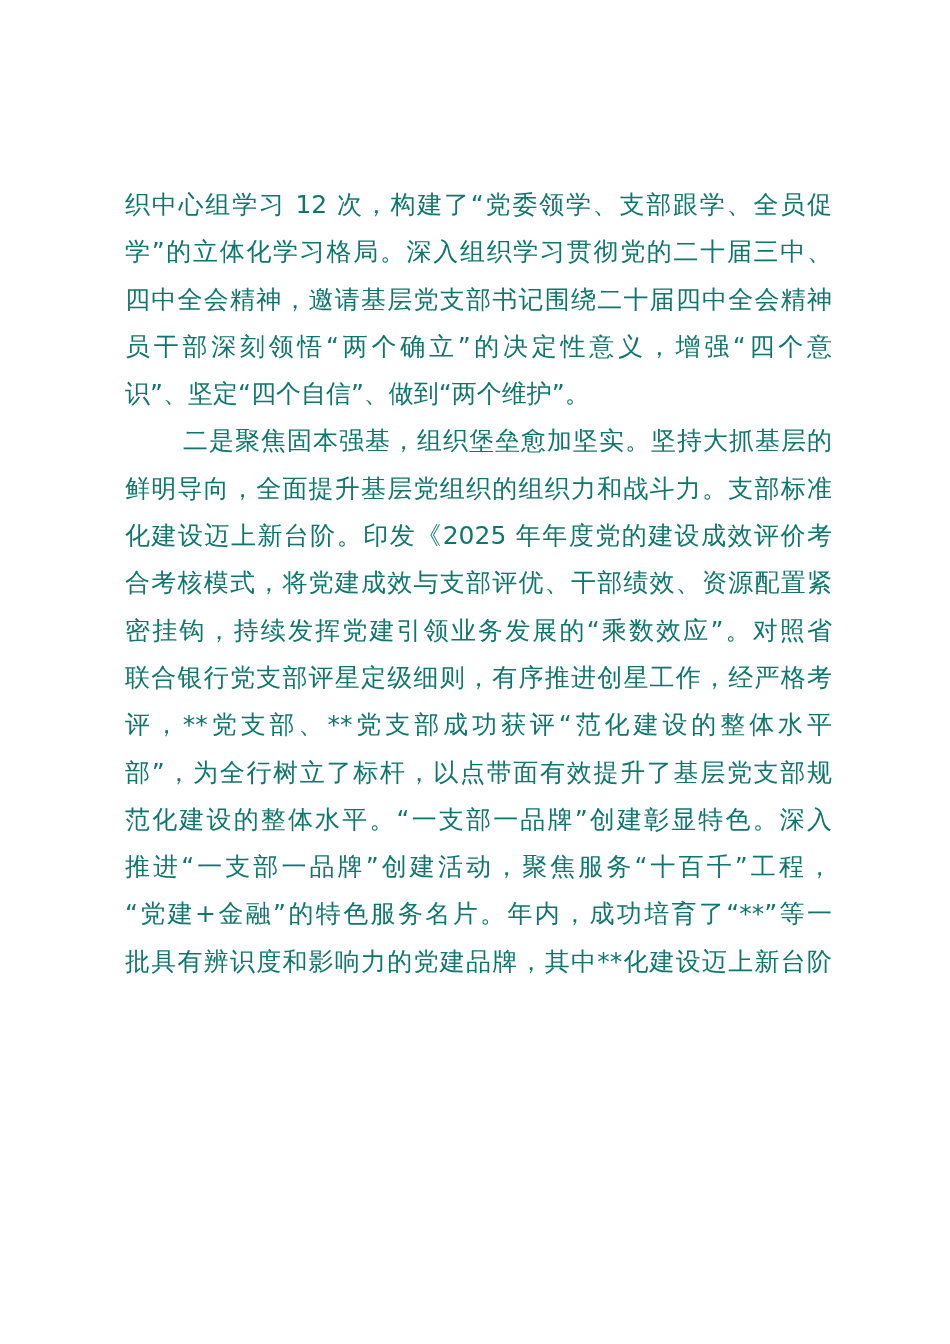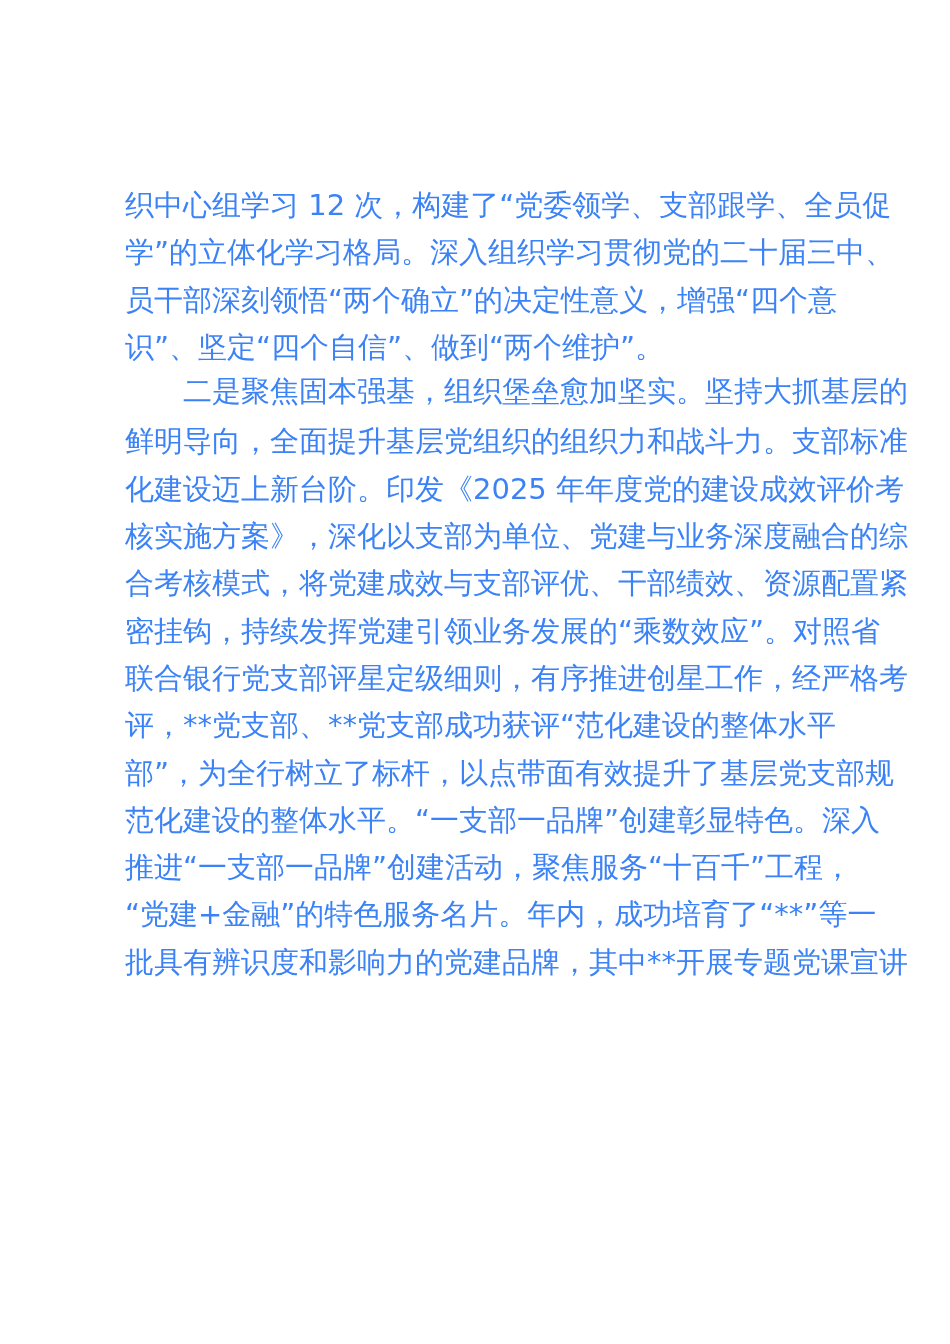--- a/index.html
+++ b/index.html
@@ -4,49 +4,49 @@
 <style>
   html, body { margin: 0; padding: 0; background: #ffffff; }
   body { width: 950px; height: 1344px; position: relative; overflow: hidden; }
   .page { position: absolute; left: 0; top: 0; width: 950px; height: 1344px; background: #fff; }
   .text-block {
     position: absolute;
     left: 125px;
     top: 183px;
     width: 707px;
     font-family: "DejaVu Sans", "Liberation Sans", sans-serif;
-    font-size: 29px;
-    color: #3b82f6;
+    font-size: 25px;
+    color: #0f766e;
   }
   .line {
     display: block;
     height: 47.3px;
     line-height: 44px;
     white-space: nowrap;
     text-align: justify;
     text-align-last: justify;
   }
   .line.last { text-align-last: left; }
 </style>
 </head>
 <body>
 
 <div class="page">
   <div class="text-block">
     <span class="line">织中心组学习 12 次，构建了“党委领学、支部跟学、全员促</span>
     <span class="line">学”的立体化学习格局。深入组织学习贯彻党的二十届三中、</span>
+    <span class="line">四中全会精神，邀请基层党支部书记围绕二十届四中全会精神</span>
     <span class="line">员干部深刻领悟“两个确立”的决定性意义，增强“四个意</span>
     <span class="line last">识”、坚定“四个自信”、做到“两个维护”。</span>
-    <span class="line" style="padding-left:58px;font-family:Liberation Mono, monospace;">二是聚焦固本强基，组织堡垒愈加坚实。坚持大抓基层的</span>
+    <span class="line" style="padding-left:58px;">二是聚焦固本强基，组织堡垒愈加坚实。坚持大抓基层的</span>
     <span class="line">鲜明导向，全面提升基层党组织的组织力和战斗力。支部标准</span>
     <span class="line">化建设迈上新台阶。印发《2025 年年度党的建设成效评价考</span>
-    <span class="line">核实施方案》，深化以支部为单位、党建与业务深度融合的综</span>
     <span class="line">合考核模式，将党建成效与支部评优、干部绩效、资源配置紧</span>
     <span class="line">密挂钩，持续发挥党建引领业务发展的“乘数效应”。对照省</span>
     <span class="line">联合银行党支部评星定级细则，有序推进创星工作，经严格考</span>
     <span class="line">评，**党支部、**党支部成功获评“范化建设的整体水平</span>
     <span class="line">部”，为全行树立了标杆，以点带面有效提升了基层党支部规</span>
     <span class="line">范化建设的整体水平。“一支部一品牌”创建彰显特色。深入</span>
     <span class="line">推进“一支部一品牌”创建活动，聚焦服务“十百千”工程，</span>
     <span class="line">“党建+金融”的特色服务名片。年内，成功培育了“**”等一</span>
-    <span class="line">批具有辨识度和影响力的党建品牌，其中**开展专题党课宣讲</span>
+    <span class="line">批具有辨识度和影响力的党建品牌，其中**化建设迈上新台阶</span>
   </div>
 </div>
 
 </body></html>

